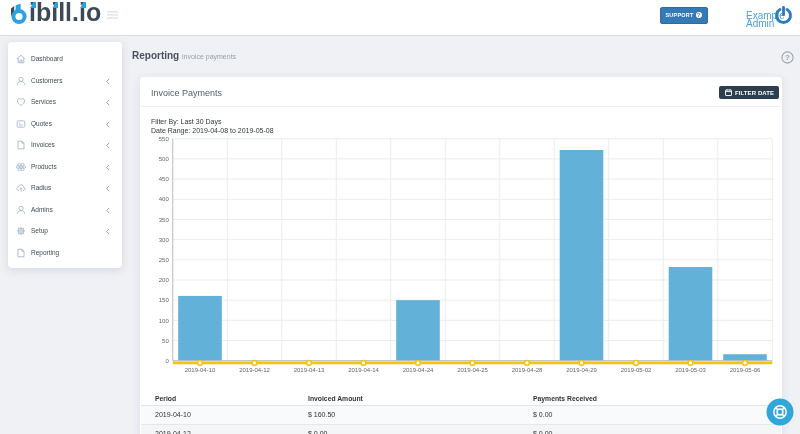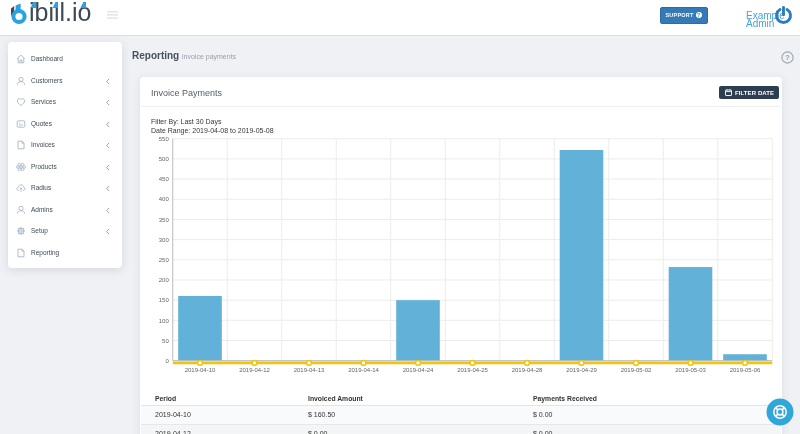--- a/index.html
+++ b/index.html
@@ -7,21 +7,21 @@
   .abs { position:absolute; }
 </style></head>
 <body>
 
 <div class="abs" style="left:0;top:0;width:800px;height:36px;background:#fff;border-bottom:1px solid #d9dde2;z-index:5;"></div>
 <svg class="abs" style="left:10px;top:3px;z-index:6;" width="17" height="23" viewBox="0 0 17 23">
 <path d="M1 5.5 L4.2 3 L4.2 12.5 L1 12.5 Z" fill="#3d4a55"></path>
 <path d="M5.6 10 L5.6 2.6 L10.6 0.4 L10.6 10 Z" fill="#2aa1e0"></path>
 <circle cx="9" cy="13.5" r="5.6" fill="none" stroke="#2aa1e0" stroke-width="4.0"></circle>
 </svg>
-<div class="abs" style="left:29px;top:0px;z-index:6;font-size:25px;line-height:25px;font-weight:normal;color:#3d4a55;">ibill.io</div>
+<div class="abs" style="left:29px;top:0px;z-index:6;font-size:25px;line-height:25px;font-weight:bold;color:#3d4a55;">ibill.io</div>
 <div class="abs" style="left:30.4px;top:1.5px;width:5.8px;height:6.4px;background:#2aa1e0;z-index:7;clip-path:polygon(0 100%,55% 0,100% 0,100% 100%);"></div>
 <div class="abs" style="left:52.6px;top:1.5px;width:5.8px;height:6.4px;background:#2aa1e0;z-index:7;clip-path:polygon(0 100%,55% 0,100% 0,100% 100%);"></div>
 <div class="abs" style="left:80.4px;top:1.5px;width:5.8px;height:6.4px;background:#2aa1e0;z-index:7;clip-path:polygon(0 100%,55% 0,100% 0,100% 100%);"></div>
 <svg class="abs" style="left:107px;top:10.8px;z-index:6;" width="11" height="9" viewBox="0 0 11 9">
 <g stroke="#dde3ea" stroke-width="1.4">
       <line x1="0" y1="0.8" x2="11" y2="0.8"></line>
       <line x1="0" y1="3.9" x2="11" y2="3.9"></line>
       <line x1="0" y1="7" x2="11" y2="7"></line>
     </g>
 </svg>

